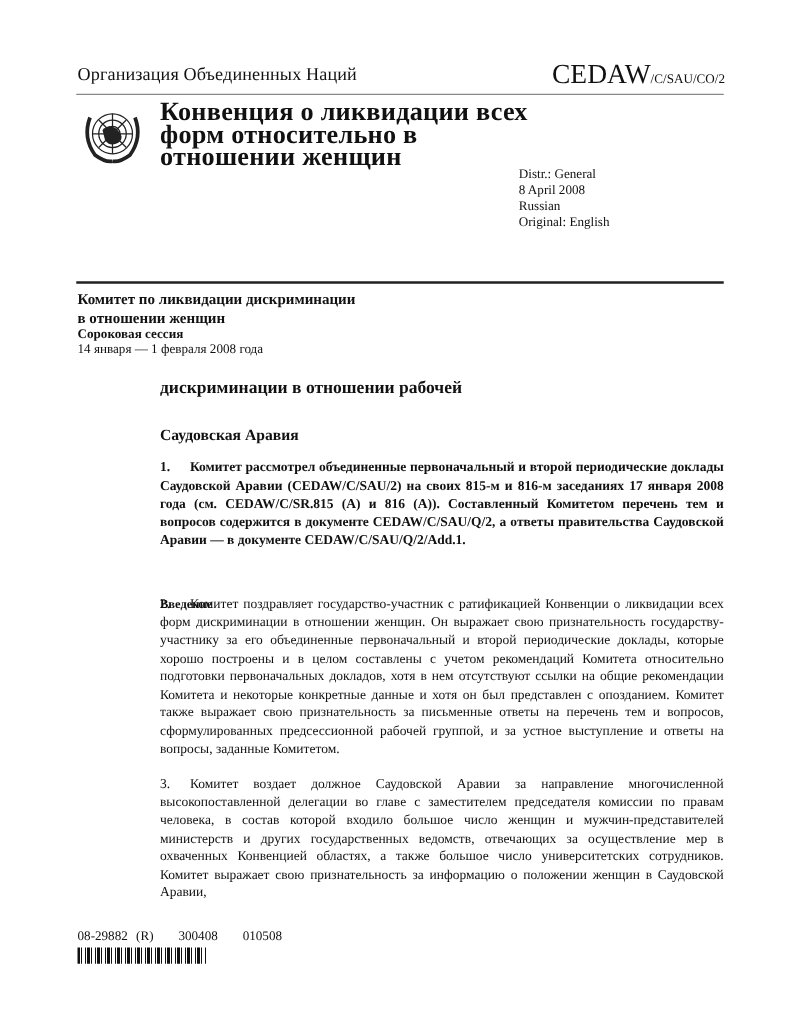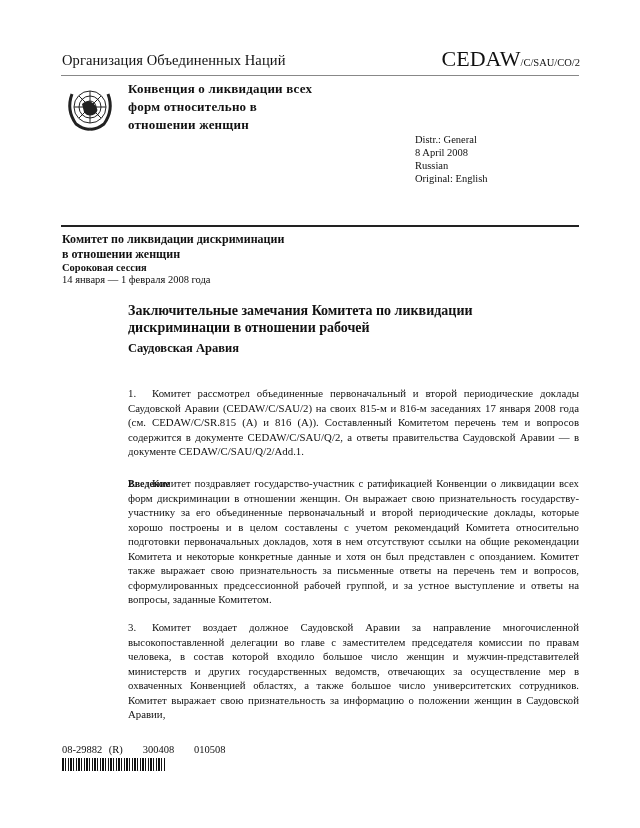--- a/index.html
+++ b/index.html
@@ -4,31 +4,31 @@
 <style>
   html, body { margin:0; padding:0; background:#ffffff; }
   body { width:640px; height:828px; position:relative; overflow:hidden;
          font-family:"Liberation Serif", "DejaVu Serif", serif; color:#111; }
   .abs { position:absolute; }
   .org { left:62px; top:52px; font-size:14.5px; letter-spacing:0.1px; }
   .symbol { right:60px; top:46px; font-size:22px; white-space:nowrap; }
   .symbol .suffix { font-size:10.5px; }
   .rule-thin { left:61px; top:75px; width:518px; height:1px; background:#888; }
   .emblem { left:62px; top:80px; width:56px; height:56px; }
-  .title { left:128px; top:80px; font-size:13px; font-weight:bold; line-height:18px; letter-spacing:0.2px; }
+  .title { left:128px; top:80px; font-size:21px; font-weight:bold; line-height:18px; letter-spacing:0.2px; }
   .distr { left:415px; top:88px; font-size:10.5px; line-height:13px;margin-top:45px; }
   .rule-thick { left:61px; top:225px; width:518px; height:2px; background:#222; }
   .committee { left:62px; top:232px; font-size:12px; font-weight:bold; line-height:15px; }
   .session { left:62px; top:261px; font-size:10.5px; font-weight:bold; line-height:13px; }
   .dates { left:62px; top:273px; font-size:10.5px; line-height:13px; }
   .doc-title { left:128px; top:302px; font-size:14px; font-weight:bold; line-height:17px; }
   .country { left:128px; top:341px; font-size:12.5px; font-weight:bold; }
   .para { left:128px; width:451px; font-size:10.8px; line-height:14.5px; text-align:justify; }
   .para .num { display:inline-block; width:24px; }
-  .p1 { top:386px; }
+  .p1 { top:367px;font-weight:bold; }
   .intro-h { left:128px; top:458px; font-size:10px; font-weight:bold;margin-top:20px; }
   .p2 { top:476px; }
   .p3 { top:620px; }
   .footer-code { left:62px; top:744px; font-size:10.5px; word-spacing:4px; }
   .barcode { left:62px; top:758px; width:103px; height:13px;
     background: repeating-linear-gradient(90deg,#111 0 2px,#fff 2px 3px,#111 3px 4px,#fff 4px 6px,#111 6px 7px,#fff 7px 8px); }
 </style>
 </head>
 <body>
 
@@ -67,21 +67,20 @@
 <div class="abs rule-thick"></div>
 
 <div class="abs committee">
   <div>Комитет по ликвидации дискриминации</div>
   <div>в отношении женщин</div>
 </div>
 <div class="abs session">Сороковая сессия</div>
 <div class="abs dates">14 января — 1 февраля 2008 года</div>
 
 <div class="abs doc-title">
-  <div>Заключительные замечания Комитета по ликвидации</div>
   <div>дискриминации в отношении рабочей</div>
 </div>
 <div class="abs country">Саудовская Аравия</div>
 
 <div class="abs para p1">
   <span class="num">1.</span><span>Комитет рассмотрел объединенные первоначальный и второй периодические доклады Саудовской Аравии (CEDAW/C/SAU/2) на своих 815-м и 816-м заседаниях 17 января 2008 года (см. CEDAW/C/SR.815 (A) и 816 (A)). Составленный Комитетом перечень тем и вопросов содержится в документе CEDAW/C/SAU/Q/2, а ответы правительства Саудовской Аравии — в документе CEDAW/C/SAU/Q/2/Add.1.</span>
 </div>
 
 <div class="abs intro-h">Введение</div>
 

